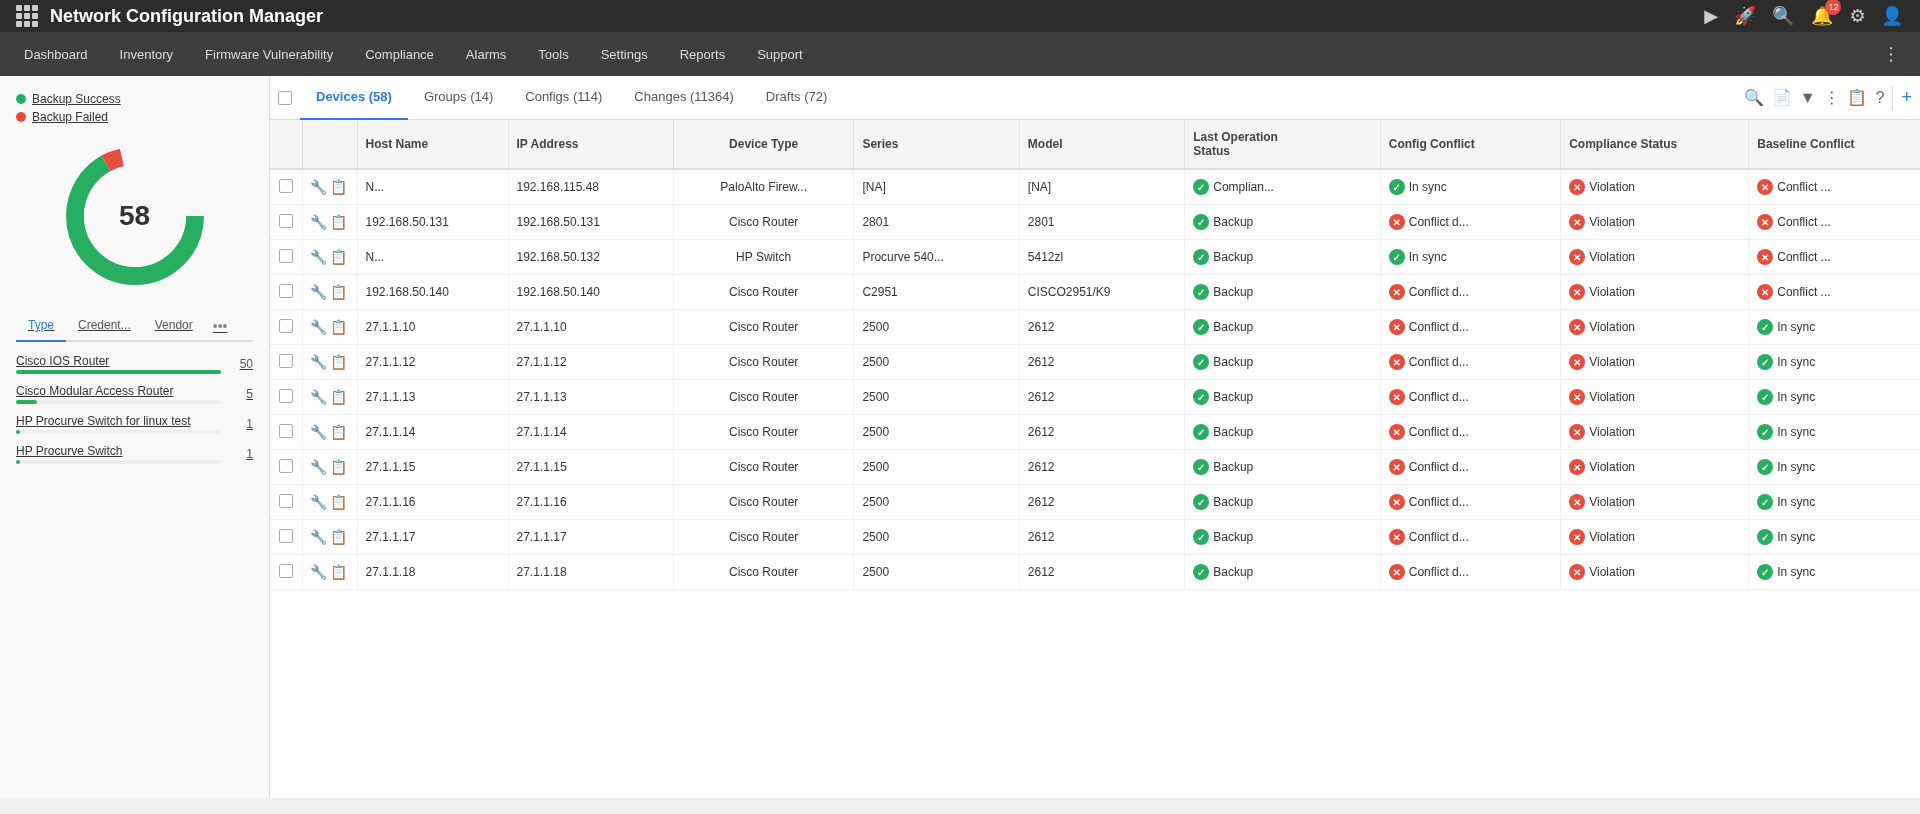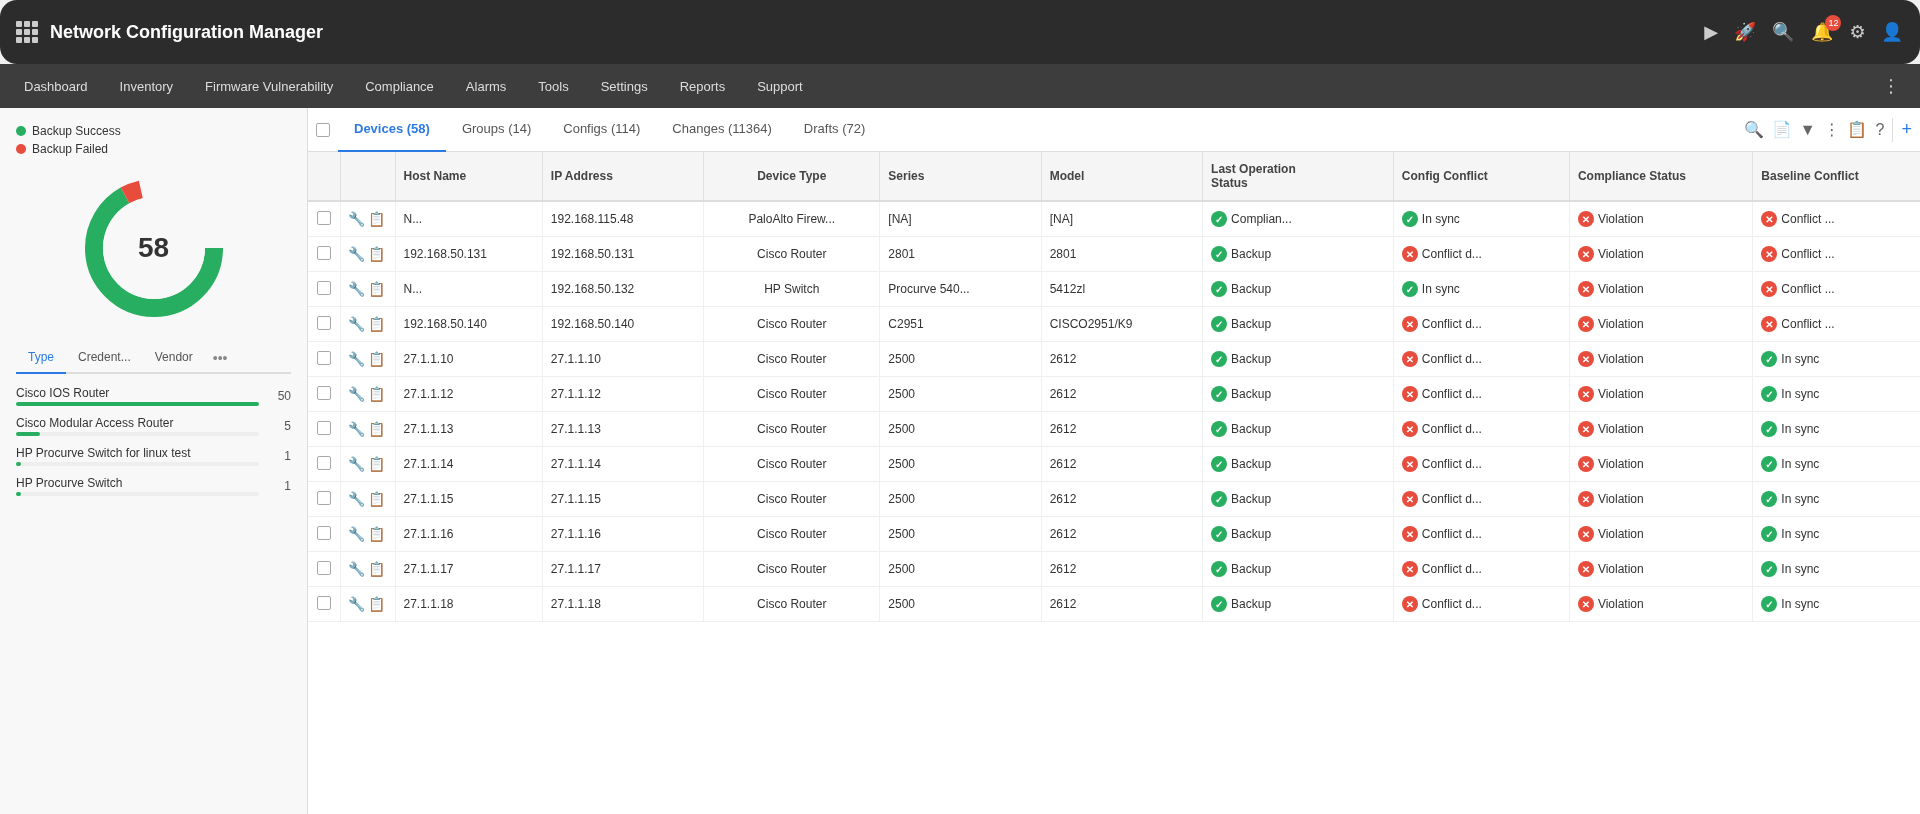--- a/index.html
+++ b/index.html
@@ -5,22 +5,21 @@
     * { box-sizing: border-box; margin: 0; padding: 0; }
     body { font-family: Arial, sans-serif; font-size: 13px; background: #f0f0f0; color: #333; }
 
     
     .top-bar {
       background: #2c2c2c;
       color: #fff;
       display: flex;
       align-items: center;
       padding: 0 16px;
-      height: 64px;
-      border-radius: 17px;
+      height: 32px;
     }
     .top-bar .app-title {
       font-size: 18px;
       font-weight: bold;
       margin-left: 12px;
       white-space: nowrap;
     }
     .top-bar .spacer { flex: 1; }
     .top-bar .icon-btn {
       color: #ccc;
@@ -78,26 +77,27 @@
     }
 
     
     .main-layout {
       display: flex;
       height: calc(814px - 92px);
     }
 
     
     .sidebar {
-      width: 308px;
+      width: 270px;
       background: #f8f8f8;
       border-right: 1px solid #ddd;
       padding: 16px;
       overflow-y: auto;
       flex-shrink: 0;
+      text-decoration: underline;
     }
 
     
     .donut-container {
       display: flex;
       flex-direction: column;
       align-items: center;
       margin-bottom: 16px;
     }
     .donut-legend {

